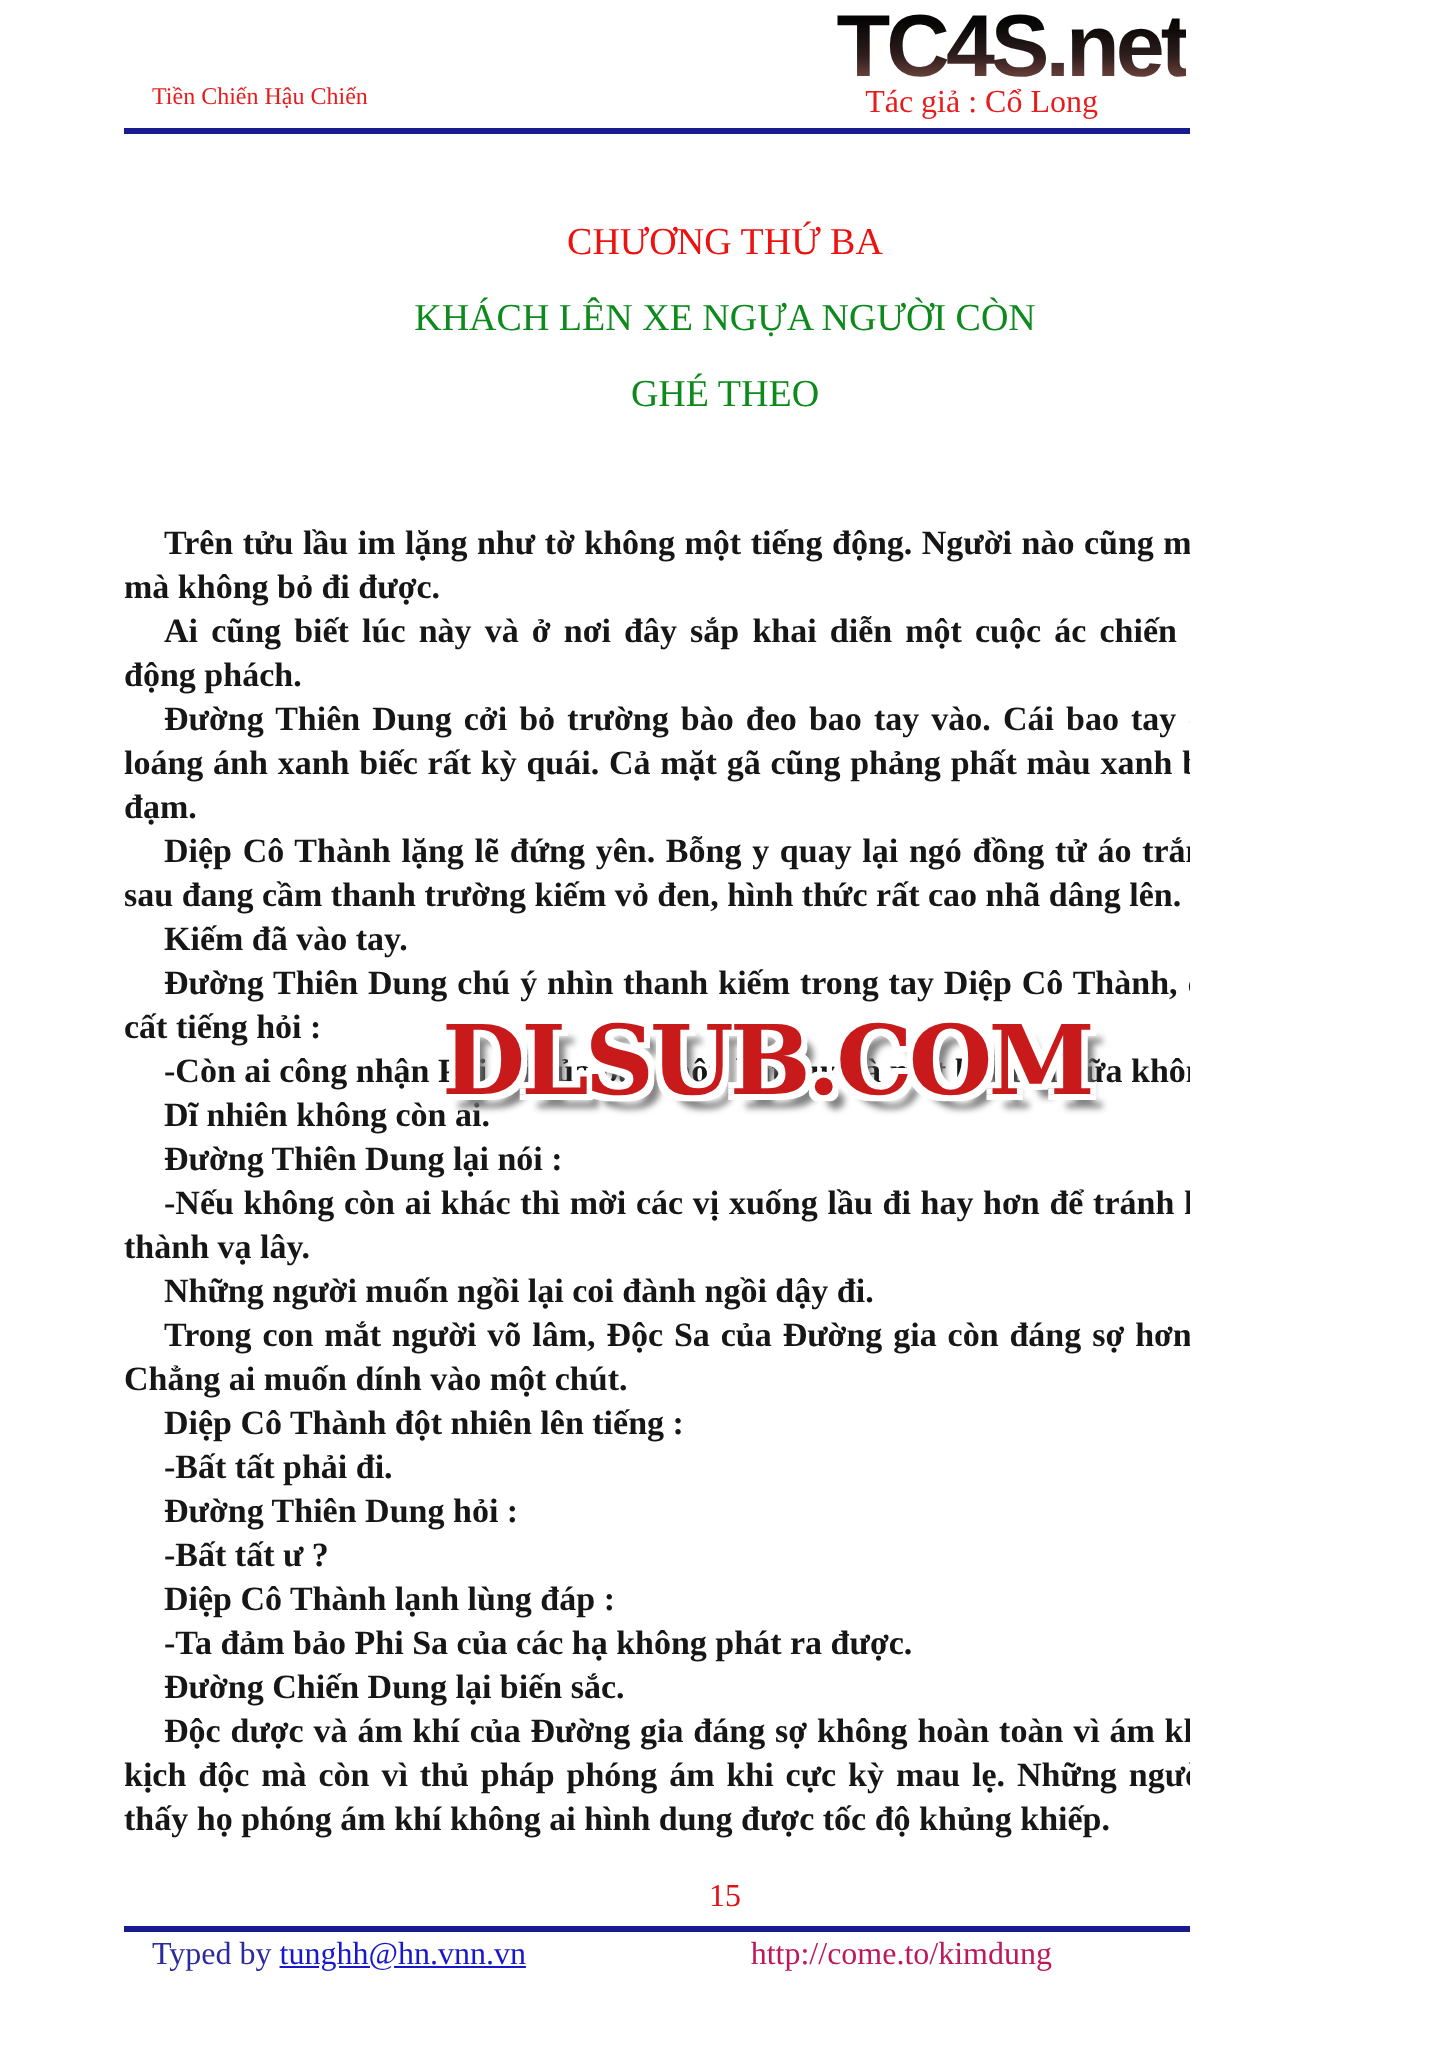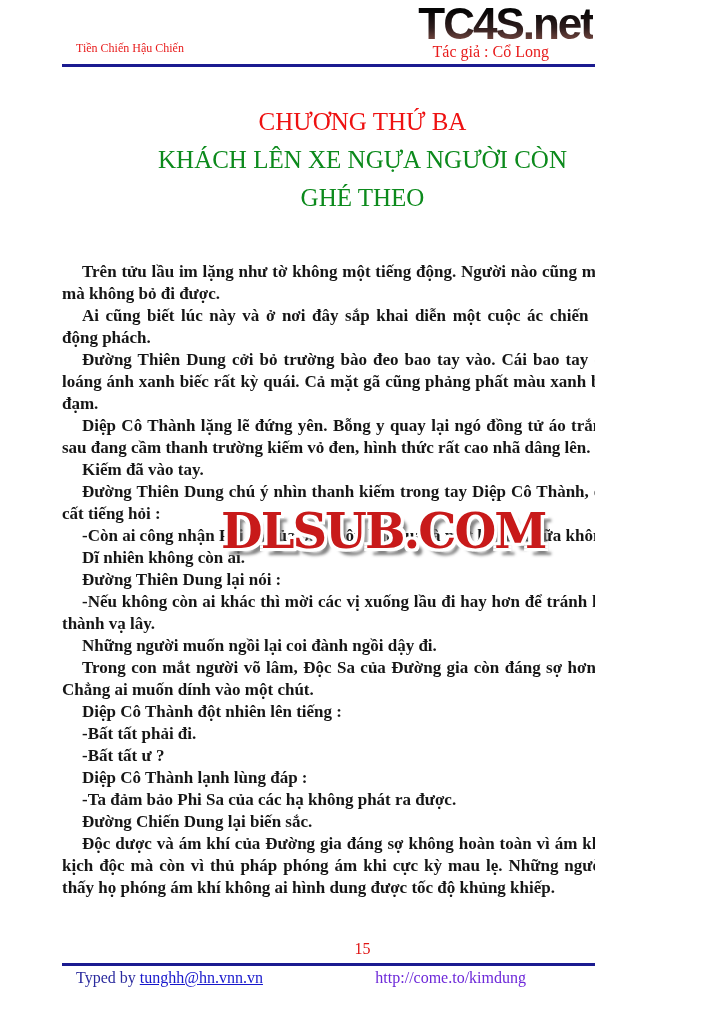--- a/index.html
+++ b/index.html
@@ -18,21 +18,21 @@
   @supports not ((-webkit-background-clip:text) or (background-clip:text)){
     .tc4s-logo{color:#241a1a;background:none;}
   }
   .hdr-left{position:absolute;left:76px;top:41px;font-size:12px;color:#e81c1c;}
   .hdr-right{position:absolute;right:46px;top:43px;font-size:16px;color:#e81c1c;}
   .rule{position:absolute;left:62px;width:601px;height:3px;background:#1b1b90;}
   .rule-top{top:64px;}
   .rule-bottom{top:963px;}
   
   .chapter{position:absolute;left:62px;top:103px;width:601px;text-align:center;
-    font-size:25px;line-height:38px;}
+    font-size:19px;line-height:38px;}
   .ch-red{color:#ee1111;}
   .ch-green{color:#0c8a1c;}
   
   .body{position:absolute;left:62px;top:261px;width:601px;
     font-size:17px;line-height:22px;color:#161616;text-align:justify;}
   .body p{margin:0;text-indent:20px;font-weight:bold;}
   
   .watermark{
     position:absolute;left:221px;top:490px;z-index:6;
     font-family:"DejaVu Serif","Liberation Serif",serif;
@@ -42,21 +42,21 @@
       -3px -3px 0 #fff, 3px -3px 0 #fff, -3px 3px 0 #fff, 3px 3px 0 #fff,
       -3px 0 0 #fff, 3px 0 0 #fff, 0 -3px 0 #fff, 0 3px 0 #fff,
       6px 7px 3px rgba(110,110,110,.85);
     margin-top: 16px;
   }
   
   .page-num{position:absolute;left:62px;top:940px;width:601px;text-align:center;
     font-size:16px;color:#e01414;}
   .typedby{position:absolute;left:76px;top:969px;font-size:16px;color:#2b2b9e;}
   .typedby a{color:#1717cc;text-decoration:underline;}
-  .siteurl{position:absolute;right:69px;top:969px;font-size:16px;color:#6d28d9;
+  .siteurl{position:absolute;right:69px;top:969px;font-size:16px;color:#be185d;
     text-decoration:none;}
   .tx-logo{
     position:absolute;right:2px;top:982px;z-index:6;
     font-family:"DejaVu Sans","Liberation Sans",sans-serif;
     font-weight:bold;font-size:31px;line-height:40px;letter-spacing:-1px;
     color:#b2505a;-webkit-text-stroke:1px #66242a;
     text-shadow:
       -3px -3px 0 #fff, 3px -3px 0 #fff, -3px 3px 0 #fff, 3px 3px 0 #fff,
       -3px 0 0 #fff, 3px 0 0 #fff, 0 -3px 0 #fff, 0 3px 0 #fff,
       5px 5px 2px rgba(120,120,120,.8);
@@ -87,20 +87,21 @@
     <p>Kiếm đã vào tay.</p>
     <p>Đường Thiên Dung chú ý nhìn thanh kiếm trong tay Diệp Cô Thành, đột nhiên cất tiếng hỏi :</p>
     <p>-Còn ai công nhận Phi Sa của bản môn bất quá là một hạt bụi nữa không ?</p>
     <p>Dĩ nhiên không còn ai.</p>
     <p>Đường Thiên Dung lại nói :</p>
     <p>-Nếu không còn ai khác thì mời các vị xuống lầu đi hay hơn để tránh khỏi cháy thành vạ lây.</p>
     <p>Những người muốn ngồi lại coi đành ngồi dậy đi.</p>
     <p>Trong con mắt người võ lâm, Độc Sa của Đường gia còn đáng sợ hơn ¤n Dịch. Chẳng ai muốn dính vào một chút.</p>
     <p>Diệp Cô Thành đột nhiên lên tiếng :</p>
     <p>-Bất tất phải đi.</p>
+    <p>Đường Thiên Dung hỏi :</p>
     <p>-Bất tất ư ?</p>
     <p>Diệp Cô Thành lạnh lùng đáp :</p>
     <p>-Ta đảm bảo Phi Sa của các hạ không phát ra được.</p>
     <p>Đường Chiến Dung lại biến sắc.</p>
     <p>Độc dược và ám khí của Đường gia đáng sợ không hoàn toàn vì ám khí có chất kịch độc mà còn vì thủ pháp phóng ám khi cực kỳ mau lẹ. Những người đã ngó thấy họ phóng ám khí không ai hình dung được tốc độ khủng khiếp.</p>
   </div>
 
   <div class="watermark">DLSUB.COM</div>
 
   <div class="page-num">15</div>

